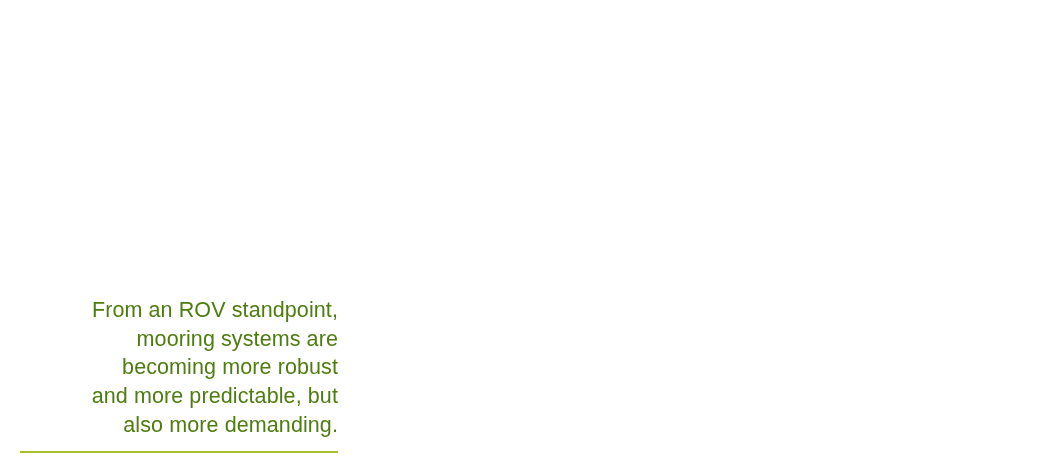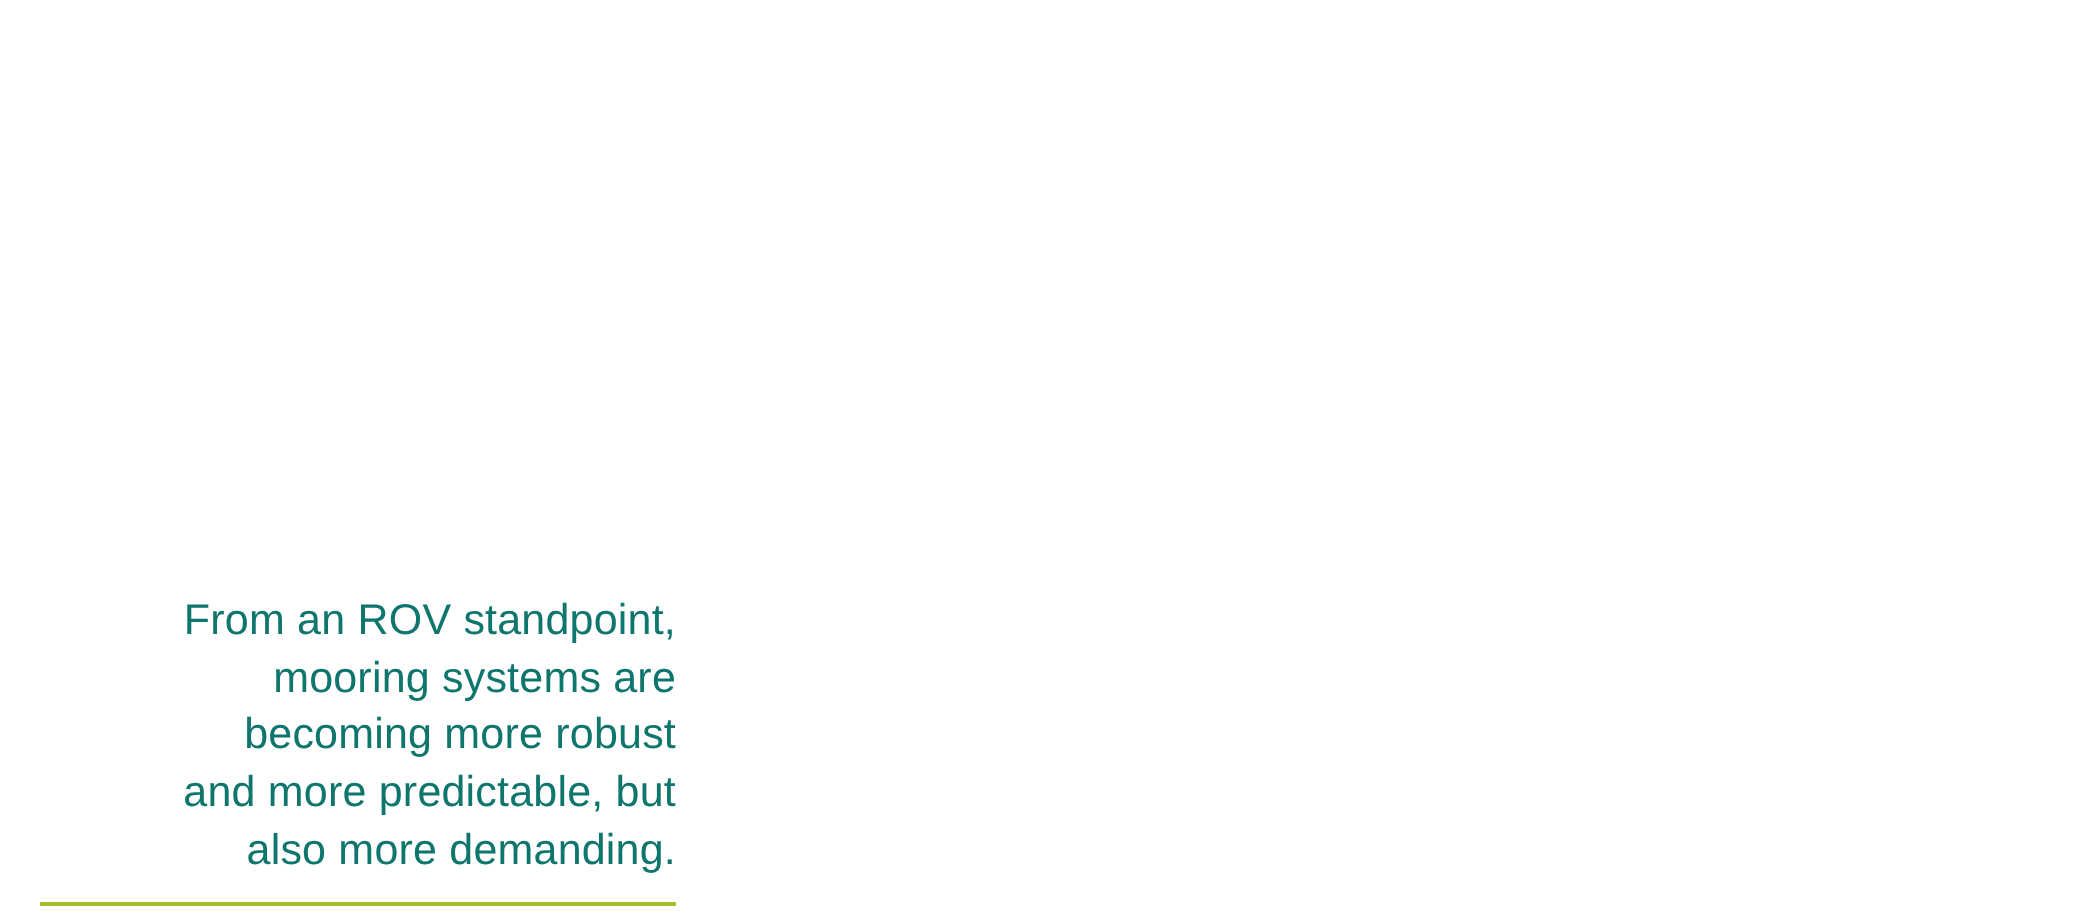--- a/index.html
+++ b/index.html
@@ -18,21 +18,21 @@
     width: 1043px;
     height: 459px;
     background: #ffffff;
   }
   .pullquote {
     position: absolute;
     left: 20px;
     top: 296px;
     width: 318px;
     text-align: right;
-    color: #0f766e;
+    color: #4d7c0f;
     font-family: "Liberation Sans", sans-serif;
     font-size: 21.5px;
     line-height: 28.7px;
     letter-spacing: 0.1px;
     font-weight: 400;
     white-space: pre-line;
   }
   .pullquote-rule {
     position: absolute;
     left: 20px;

